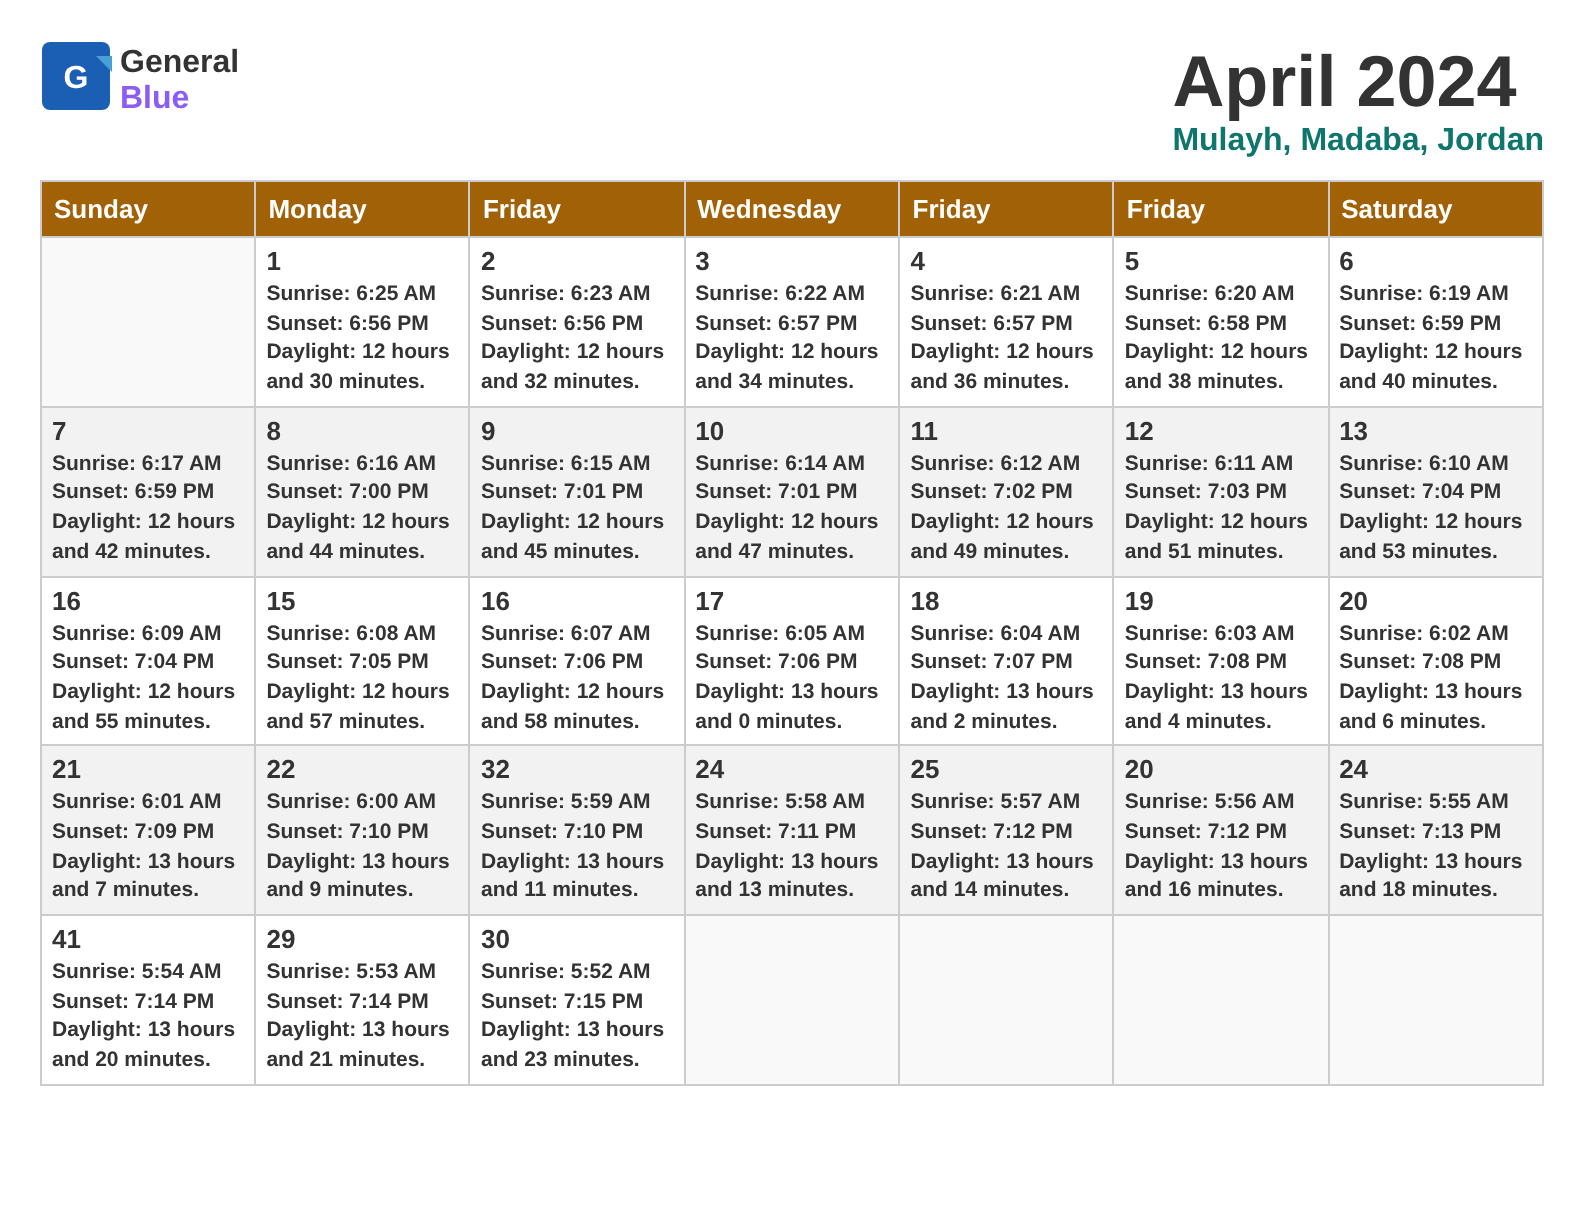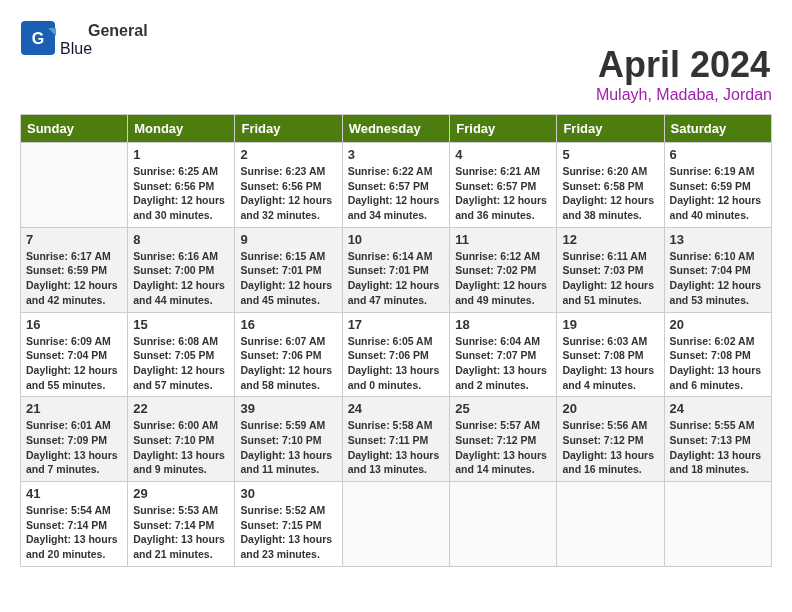--- a/index.html
+++ b/index.html
@@ -15,39 +15,39 @@
       justify-content: space-between;
       align-items: flex-start;
       margin-bottom: 10px;
     }
     .logo {
       display: flex;
       align-items: center;
       gap: 4px;
     }
     .title-area {
-      text-align: center;
-      margin-top: 24px;
+      text-align: left;
     }
     .month-title {
       font-size: 36px;
       font-weight: bold;
       color: #333;
     }
     .location-title {
       font-size: 16px;
-      color: #a21caf;
+      color: #0f766e;
+      font-weight: bold;
     }
     .calendar {
       width: 100%;
       border-collapse: collapse;
       font-size: 11px;
     }
     .calendar th {
-      background-color: #4d7c0f;
+      background-color: #a16207;
       color: #fff;
       text-align: left;
       padding: 6px 6px;
       font-size: 13px;
       font-weight: bold;
       border: 1px solid #ccc;
     }
     .calendar td {
       border: 1px solid #ccc;
       vertical-align: top;
@@ -81,22 +81,22 @@
   <div class="logo">
     <div>
       <svg width="36" height="36" viewBox="0 0 36 36">
         <rect x="1" y="1" width="34" height="34" rx="4" fill="#1a5fb4"></rect>
         <text x="18" y="24" text-anchor="middle" fill="white" font-size="16" font-weight="bold" font-family="Arial">G</text>
         <polygon points="28,8 36,8 36,16" fill="#4a9fd4"></polygon>
       </svg>
     </div>
     <div>
       <div>
-        <span style="font-size:16px;font-weight:bold;color:#333;margin-left:28px;">General</span><br>
-        <span style="font-size:16px;font-weight:normal;color:#0f172a;">Blue</span>
+        <span style="font-size:16px;font-weight:bold;color:#333;">General</span><br>
+        <span style="font-size:16px;font-weight:bold;color:#8b5cf6;">Blue</span>
       </div>
     </div>
   </div>
   <div class="title-area">
     <div class="month-title">April 2024</div>
     <div class="location-title">Mulayh, Madaba, Jordan</div>
   </div>
 </div>
 
 <table class="calendar">
@@ -202,21 +202,21 @@
       <tr class="row-alt">
         <td>
           <div class="day-number">21</div>
           <div class="day-info">Sunrise: 6:01 AM<br>Sunset: 7:09 PM<br>Daylight: 13 hours and 7 minutes.</div>
         </td>
         <td>
           <div class="day-number">22</div>
           <div class="day-info">Sunrise: 6:00 AM<br>Sunset: 7:10 PM<br>Daylight: 13 hours and 9 minutes.</div>
         </td>
         <td>
-          <div class="day-number">39</div>
+          <div class="day-number">32</div>
           <div class="day-info">Sunrise: 5:59 AM<br>Sunset: 7:10 PM<br>Daylight: 13 hours and 11 minutes.</div>
         </td>
         <td>
           <div class="day-number">24</div>
           <div class="day-info">Sunrise: 5:58 AM<br>Sunset: 7:11 PM<br>Daylight: 13 hours and 13 minutes.</div>
         </td>
         <td>
           <div class="day-number">25</div>
           <div class="day-info">Sunrise: 5:57 AM<br>Sunset: 7:12 PM<br>Daylight: 13 hours and 14 minutes.</div>
         </td>

